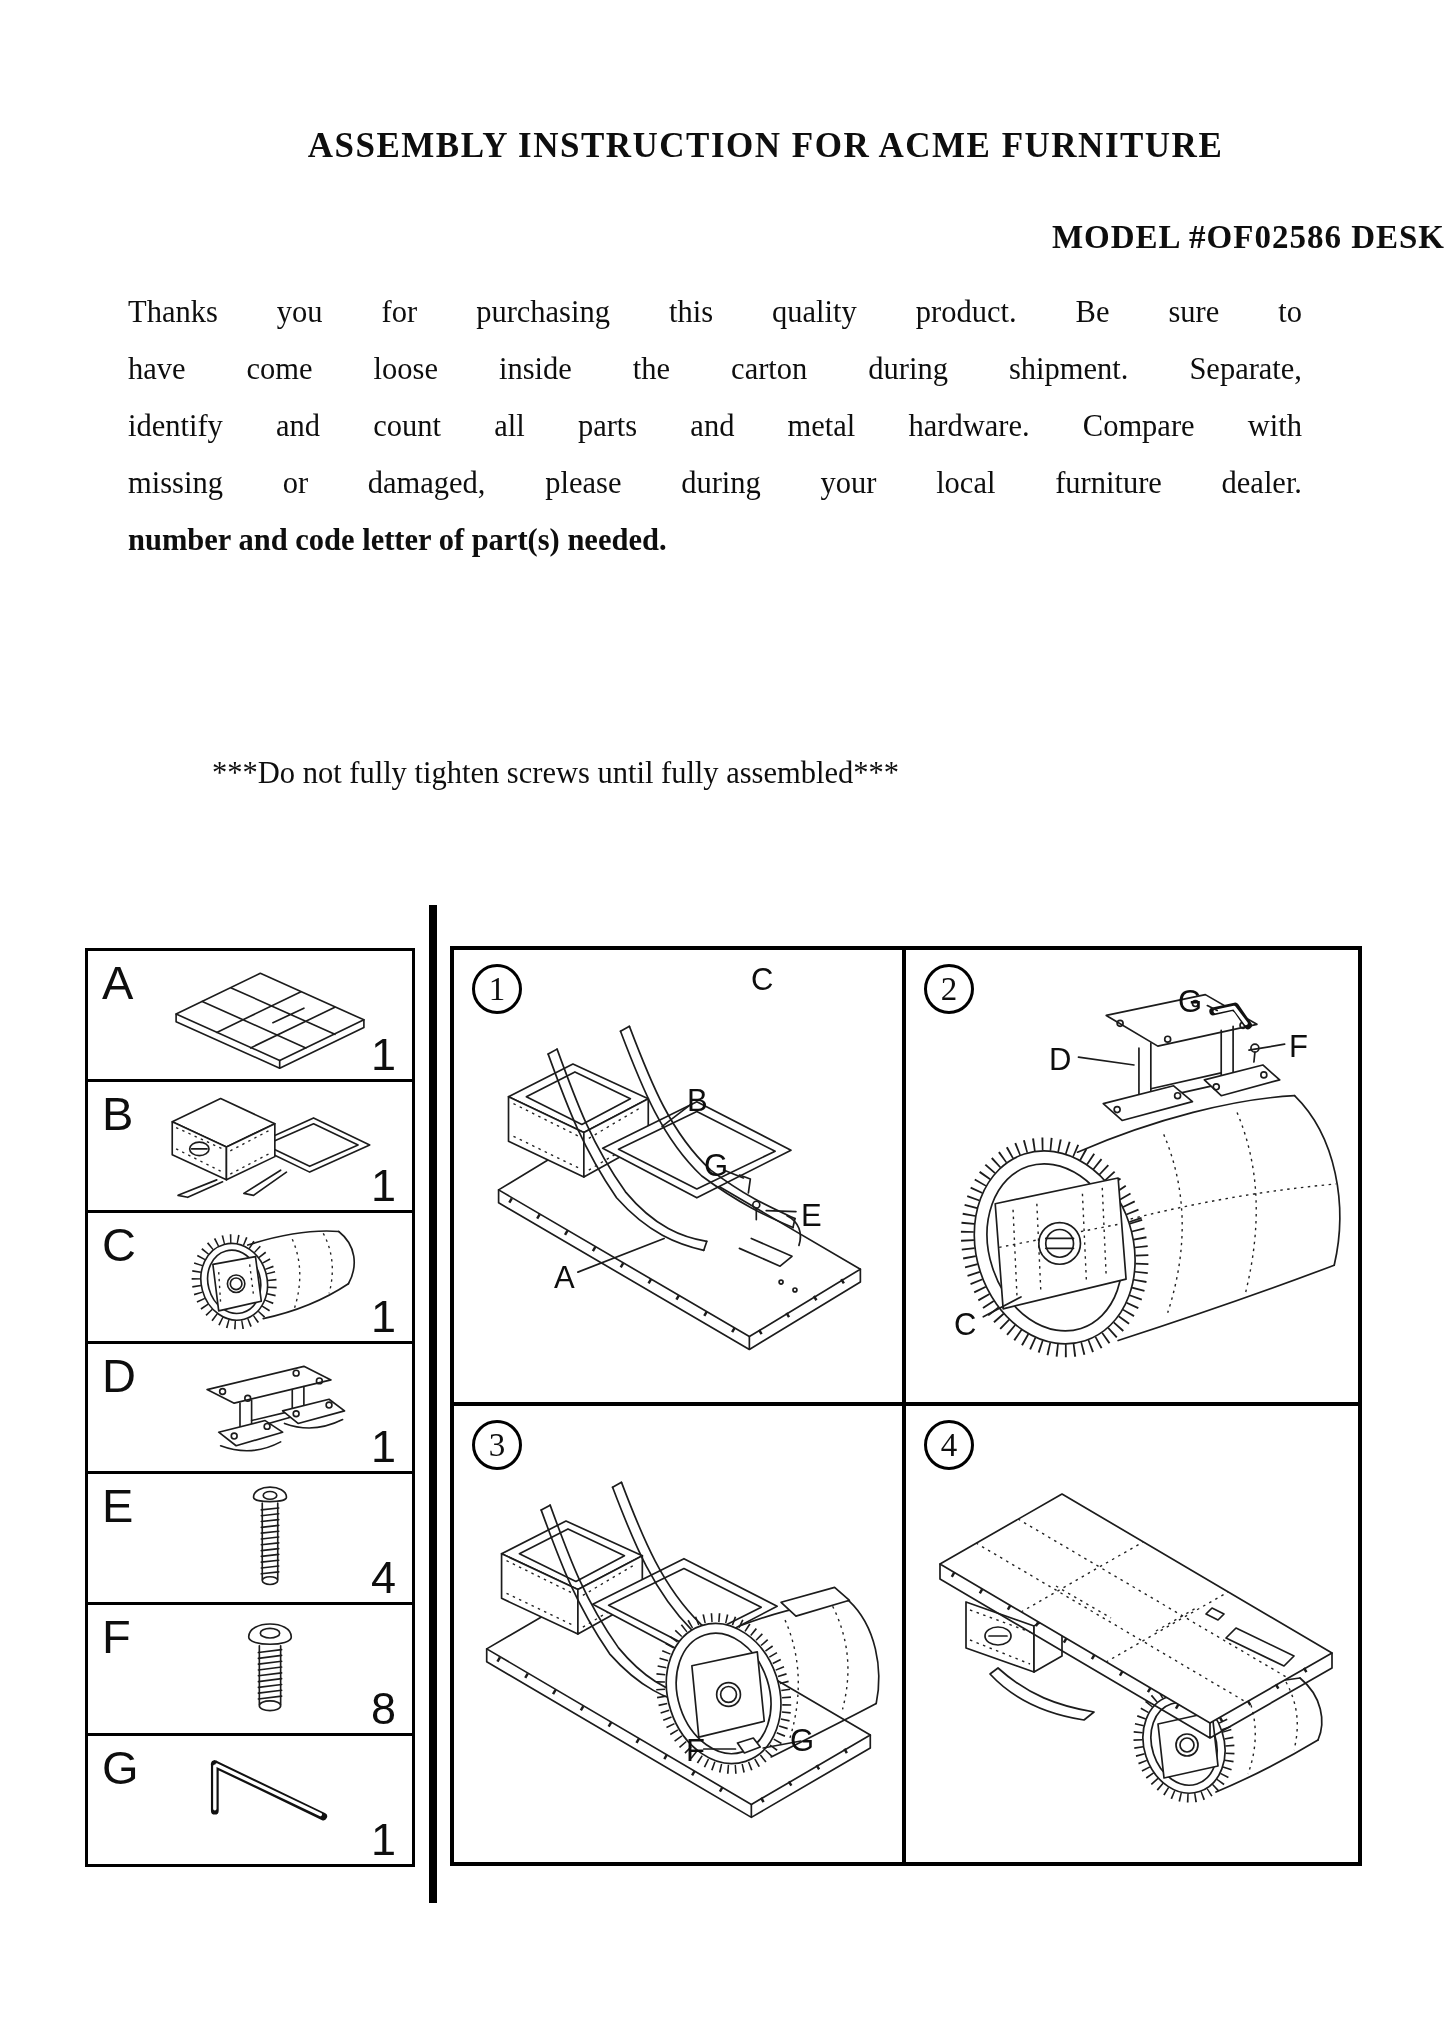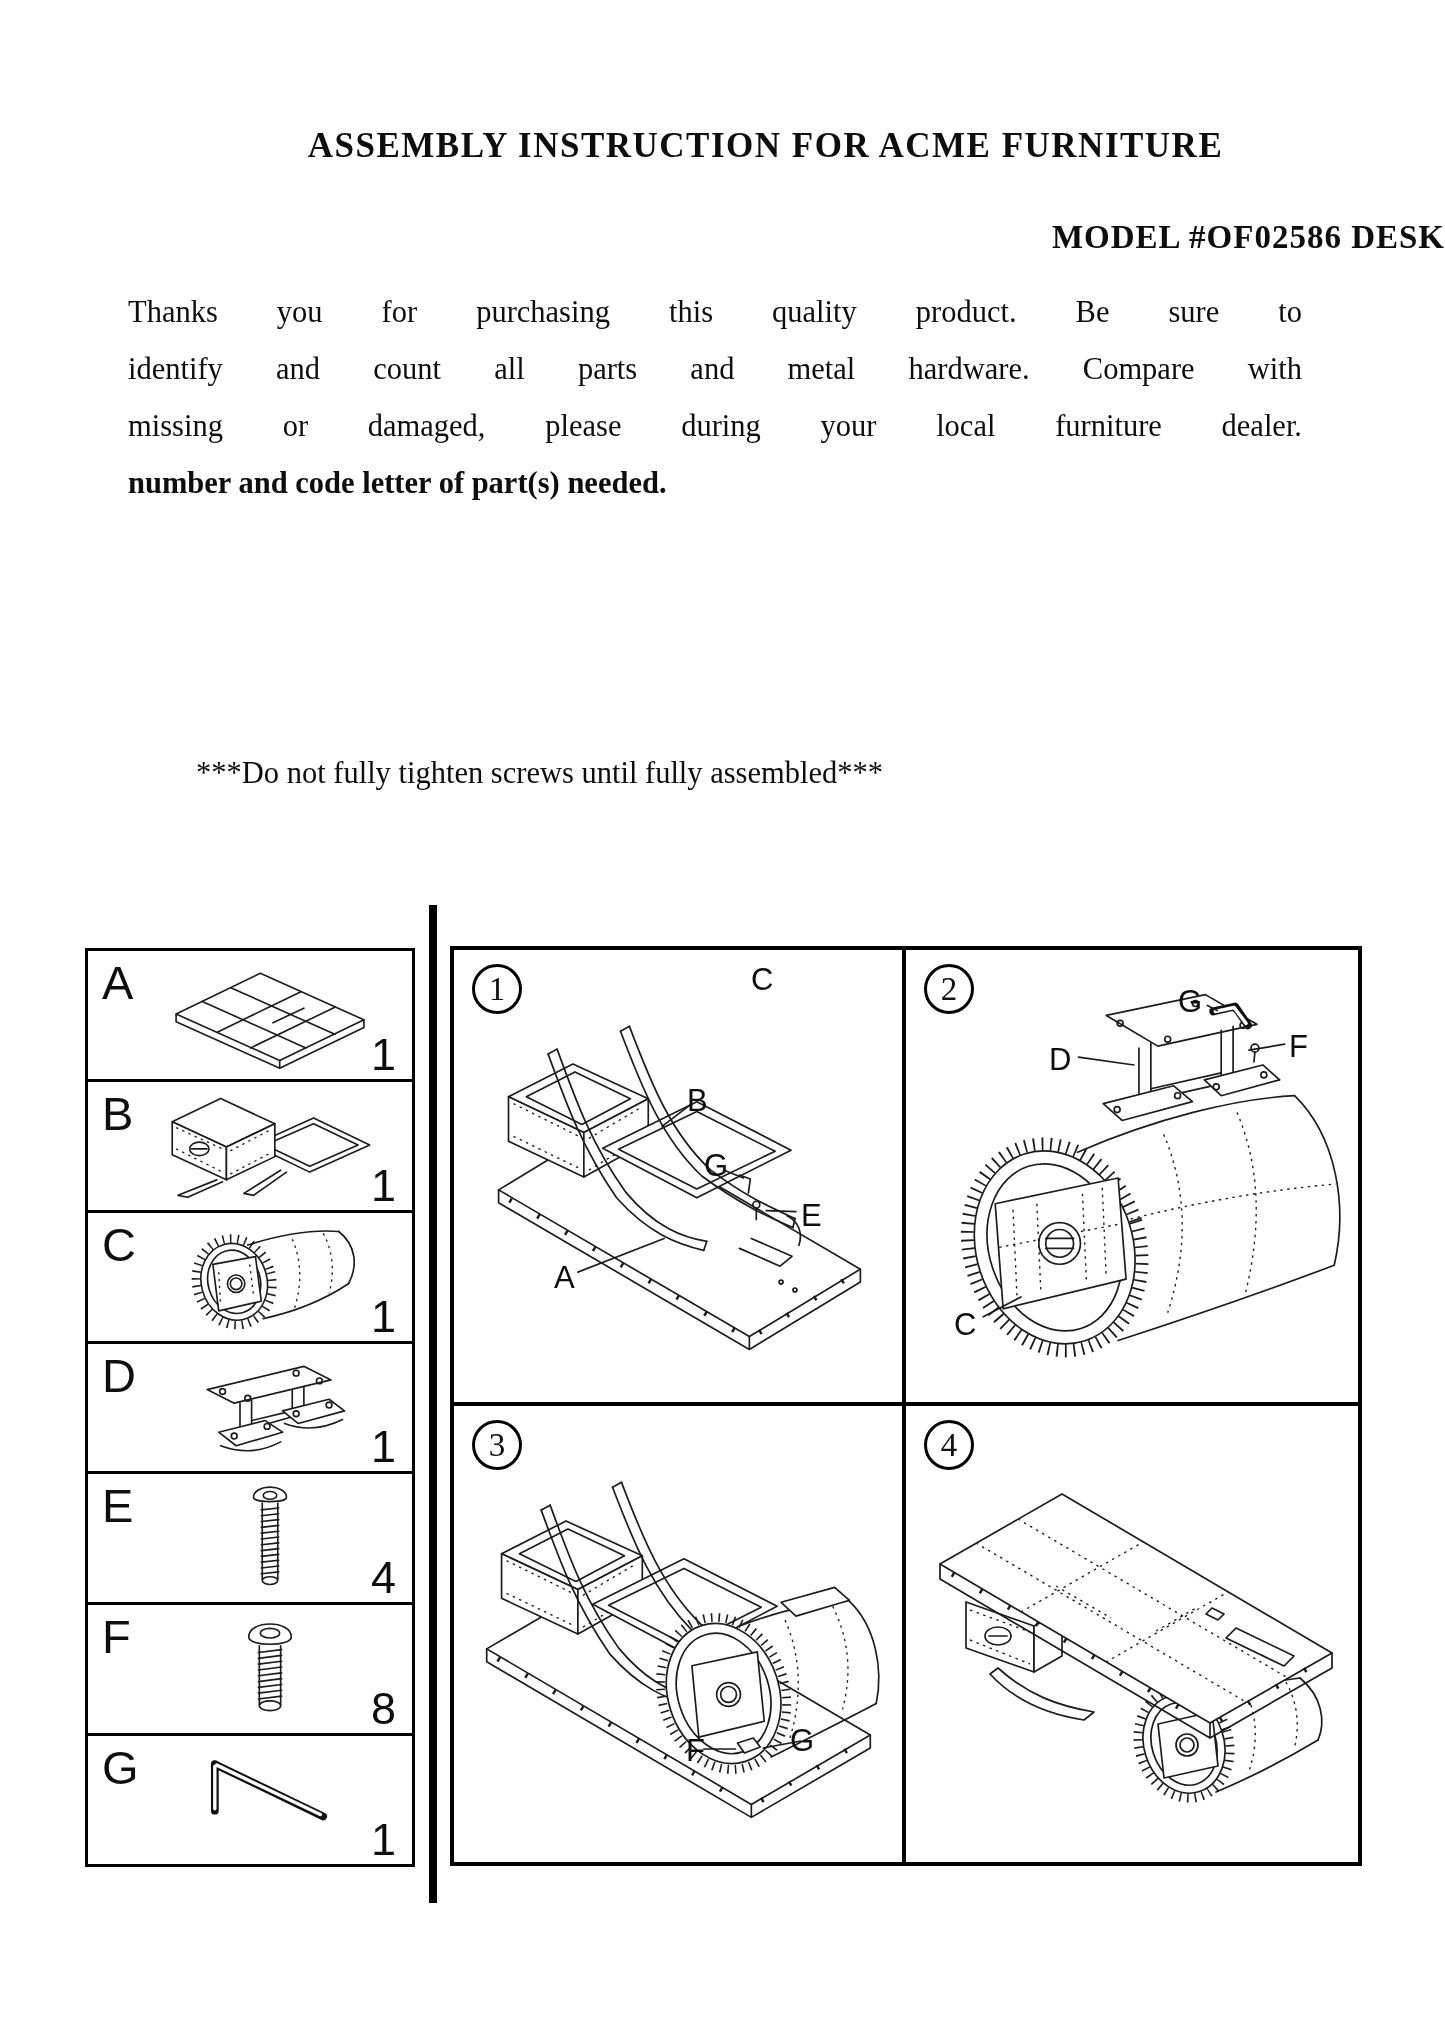--- a/index.html
+++ b/index.html
@@ -6,21 +6,21 @@
   .page{position:relative;width:1445px;height:2044px;background:#ffffff;margin:0 auto;overflow:hidden;
         font-family:"Liberation Serif",serif;color:#0e0e0e;}
   .title{position:absolute;left:0;top:124px;width:100%;text-align:center;
          font:700 35px/44px "Liberation Serif",serif;letter-spacing:1.5px;padding-left:43px;}
   .subtitle{position:absolute;left:0;top:216px;width:100%;text-align:right;
             font:700 33px/42px "Liberation Serif",serif;letter-spacing:1px;}
   .intro{position:absolute;left:128px;top:284px;width:1174px;
          font:400 30.5px/57px "Liberation Serif",serif;}
   .intro .jline{text-align:justify;text-align-last:justify;}
   .intro .lastline{text-align:left;font-weight:bold;}
-  .note{position:absolute;left:196px;top:748px;font:400 30.5px/50px "Liberation Serif",serif;}
+  .note{position:absolute;left:212px;top:748px;font:400 30.5px/50px "Liberation Serif",serif;}
 
   
   .parts-table{position:absolute;left:85px;top:948px;width:330px;height:919px;
                border:3px solid #000;box-sizing:border-box;display:flex;flex-direction:column;background:#fff;}
   .part-row{flex:1 1 0;border-bottom:3px solid #000;position:relative;}
   .part-row:last-child{border-bottom:none;}
   .part-letter{position:absolute;left:14px;top:4px;font:400 47px "Liberation Sans",sans-serif;}
   .part-qty{position:absolute;right:16px;bottom:-2px;font:400 45px "Liberation Sans",sans-serif;}
   .part-icon{position:absolute;left:50px;top:3px;width:264px;height:121px;}
 
@@ -53,20 +53,21 @@
 </head>
 <body>
 
 <div class="page">
 
   <div class="title">ASSEMBLY INSTRUCTION FOR ACME FURNITURE</div>
   <div class="subtitle">MODEL #OF02586 DESK</div>
 
   <div class="intro">
     <div class="jline">Thanks you for purchasing this quality product. Be sure to</div>
+    <div class="jline">have come loose inside the carton during shipment. Separate,</div>
     <div class="jline">identify and count all parts and metal hardware. Compare with</div>
     <div class="jline">missing or damaged, please during your local furniture dealer.</div>
     <div class="lastline">number and code letter of part(s) needed.</div>
   </div>
 
   <div class="note">***Do not fully tighten screws until fully assembled***</div>
 
   <div class="parts-table">
 
     <div class="part-row">

